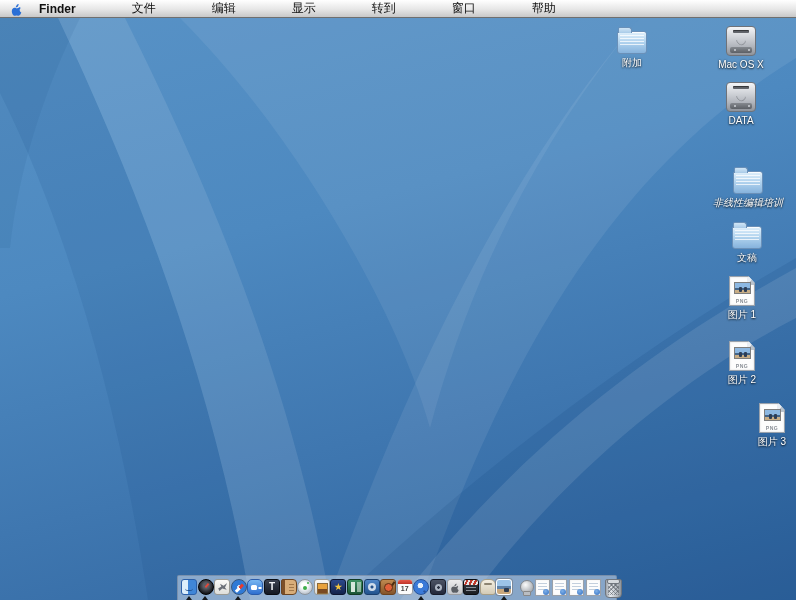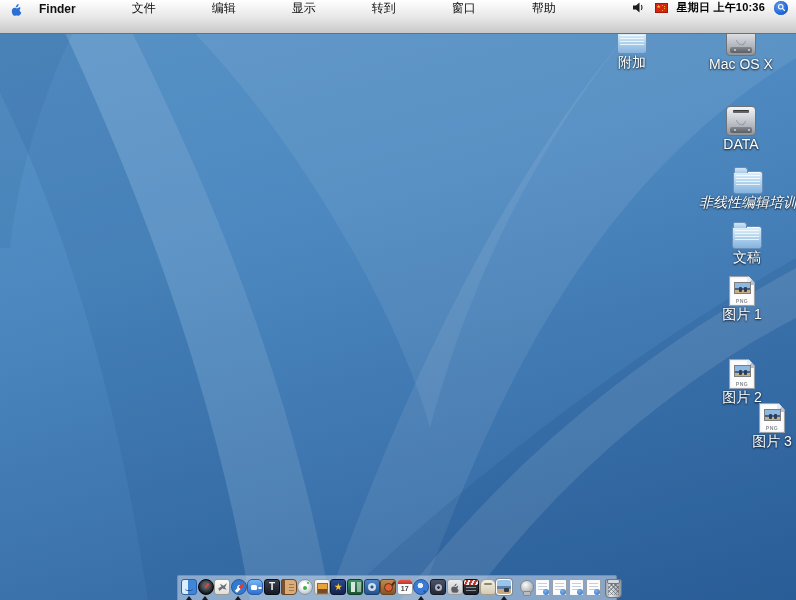--- a/index.html
+++ b/index.html
@@ -1,24 +1,24 @@
 <!DOCTYPE html>
 <html><head>
 <meta charset="utf-8">
 <style>
   * { margin:0; padding:0; box-sizing:border-box; }
   html,body { width:796px; height:600px; overflow:hidden; }
   body { font-family:"Liberation Sans","DejaVu Sans",sans-serif; position:relative; background:#2e609a; }
 
   
   .menubar {
-    position:absolute; top:0; left:0; right:0; height:34px;
+    position:absolute; top:0; left:0; right:0; height:18px;
     background:linear-gradient(#ffffff, #e6e6e6 55%, #c8c8c8);
     border-bottom:1px solid #6f6f6f;
-    display:flex; align-items:flex-start; font-size:12px; color:#111; z-index:30;
+    display:flex; align-items:flex-end; font-size:12px; color:#111; z-index:30;
   }
   .mb-left { display:flex; align-items:center; gap:16px; padding-left:9px; }
   .apple-logo { width:14px; height:14px; display:flex; align-items:center; }
   .mb-app { font-weight:bold; }
   .mb-item { cursor:default;margin-left:40px; }
   .mb-right { margin-left:auto; display:flex; align-items:center; gap:9px; padding-right:8px; }
   .vol-icon { width:14px; height:13px; }
   .flag-icon { width:13px; height:10px; background:#d62612; position:relative; border:0.5px solid #a01808; }
   .flag-icon::before { content:""; position:absolute; top:1px; left:1px; width:4px; height:4px;
     background:#ffd83d; clip-path:polygon(50% 0,61% 35%,98% 35%,68% 57%,79% 91%,50% 70%,21% 91%,32% 57%,2% 35%,39% 35%); }
@@ -29,21 +29,21 @@
     background:radial-gradient(circle at 35% 30%, #5d9cf0, #1a64d6 70%);
     display:flex; align-items:center; justify-content:center; box-shadow:inset 0 0 1px #0b3f93; }
 
   
   .wallpaper { position:absolute; top:18px; left:0; width:796px; height:582px;
     background:linear-gradient(165deg, #5892c6 0%, #4d89c0 35%, #3f77b0 65%, #2e629c 100%); overflow:hidden; }
   .wallpaper svg { position:absolute; inset:0; }
 
   
   .dicon { position:absolute; display:flex; flex-direction:column; align-items:center; cursor:default; }
-  .dlabel { margin-top:3px; font-size:14px; color:#fff; text-shadow:0 1px 2px rgba(0,0,0,.75), 0 0 2px rgba(0,0,0,.5);
+  .dlabel { margin-top:3px; font-size:10px; color:#fff; text-shadow:0 1px 2px rgba(0,0,0,.75), 0 0 2px rgba(0,0,0,.5);
     white-space:nowrap; line-height:11px; }
   .dlabel.latin { font-weight:normal; }
 
   
   .icon-folder { width:30px; height:23px; position:relative; margin-top:5px;
     background:linear-gradient(#e2f1fc 0%, #b4d5ef 45%, #86b3dd 100%);
     border:1px solid #6a90b8; border-radius:2px 3px 3px 3px;
     box-shadow:inset 0 1px 0 rgba(255,255,255,.8); }
   .icon-folder::before { content:""; position:absolute; top:-5px; left:0px; width:12px; height:5px;
     background:linear-gradient(#cfe5f6,#a9cbe8); border:1px solid #6a90b8; border-bottom:none; border-radius:2px 3px 0 0; }
@@ -173,36 +173,20 @@
       </svg>
     </span>
     <span class="mb-app">Finder</span>
     <span class="mb-item">文件</span>
     <span class="mb-item">编辑</span>
     <span class="mb-item">显示</span>
     <span class="mb-item">转到</span>
     <span class="mb-item">窗口</span>
     <span class="mb-item">帮助</span>
   </div>
-  <div class="mb-right">
-    <span class="vol-icon">
-      <svg viewBox="0 0 14 13" width="14" height="13">
-        <path fill="#1c1c1c" d="M1 4.5h3l3.5-3v10l-3.5-3H1z"></path>
-        <path fill="none" stroke="#1c1c1c" stroke-width="1.1" d="M9.2 4.2c1 .9 1 3.7 0 4.6"></path>
-      </svg>
-    </span>
-    <span class="flag-icon"></span>
-    <span class="clock">星期日 上午10:36</span>
-    <span class="spotlight">
-      <svg viewBox="0 0 12 12" width="9" height="9">
-        <circle cx="5" cy="5" r="3" fill="none" stroke="#fff" stroke-width="1.4"></circle>
-        <path d="M7.3 7.3 L10 10" stroke="#fff" stroke-width="1.5" stroke-linecap="round"></path>
-      </svg>
-    </span>
-  </div>
 </div>
 
 <div class="wallpaper">
   <svg viewBox="0 0 796 582" width="796" height="582" preserveAspectRatio="none">
     <path d="M125 0 C 210 170, 290 360, 330 582 L 250 582 C 212 360, 138 170, 58 0 Z" fill="#ffffff" opacity="0.10"></path>
     <path d="M58 0 C 138 170, 212 360, 250 582 L 148 582 C 118 380, 58 160, -42 0 Z" fill="#0a3a75" opacity="0.10"></path>
     <path d="M640 0 C 520 140, 418 330, 328 582 L 420 582 C 500 360, 600 160, 796 40 L 796 0 Z" fill="#ffffff" opacity="0.08"></path>
     <path d="M180 0 L 640 0 C 540 120, 470 260, 430 410 C 400 300, 300 120, 180 0 Z" fill="#ffffff" opacity="0.07"></path>
     <path d="M796 240 C 640 330, 480 450, 340 582 L 796 582 Z" fill="#0c3c74" opacity="0.12"></path>
     <path d="M796 250 C 650 330, 520 430, 400 582 L 470 582 C 560 460, 680 360, 796 300 Z" fill="#ffffff" opacity="0.10"></path>
@@ -217,21 +201,21 @@
 
 <div class="dicon" style="left:713px; top:26px; width:56px;">
   <div class="icon-hdd">
     <div class="hdd-slot"></div>
     <div class="hdd-face"></div>
     <div class="hdd-base"></div>
   </div>
   <div class="dlabel latin">Mac OS X</div>
 </div>
 
-<div class="dicon" style="left:713px; top:106px; width:56px;">
+<div class="dicon" style="left:713px; top:82px; width:56px;">
   <div class="icon-hdd">
     <div class="hdd-slot"></div>
     <div class="hdd-face"></div>
     <div class="hdd-base"></div>
   </div>
   <div class="dlabel latin">DATA</div>
 </div>
 
 <div class="dicon" style="left:709px; top:166px; width:78px;font-style:italic;">
   <div class="icon-folder"></div>
@@ -244,21 +228,21 @@
 </div>
 
 <div class="dicon" style="left:714px; top:276px; width:56px;">
   <div class="icon-png">
     <div class="png-thumb"></div>
     <div class="png-badge">PNG</div>
   </div>
   <div class="dlabel">图片 1</div>
 </div>
 
-<div class="dicon" style="left:714px; top:359px; width:56px;">
+<div class="dicon" style="left:714px; top:341px; width:56px;">
   <div class="icon-png">
     <div class="png-thumb"></div>
     <div class="png-badge">PNG</div>
   </div>
   <div class="dlabel">图片 2</div>
 </div>
 
 <div class="dicon" style="left:744px; top:403px; width:56px;">
   <div class="icon-png">
     <div class="png-thumb"></div>

